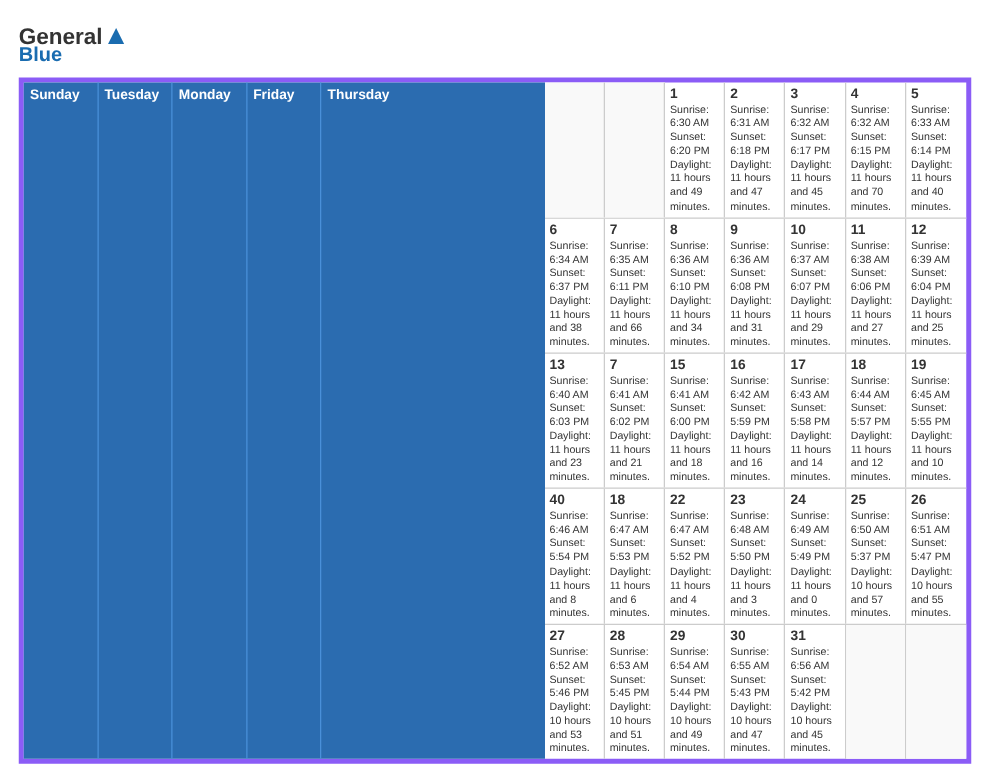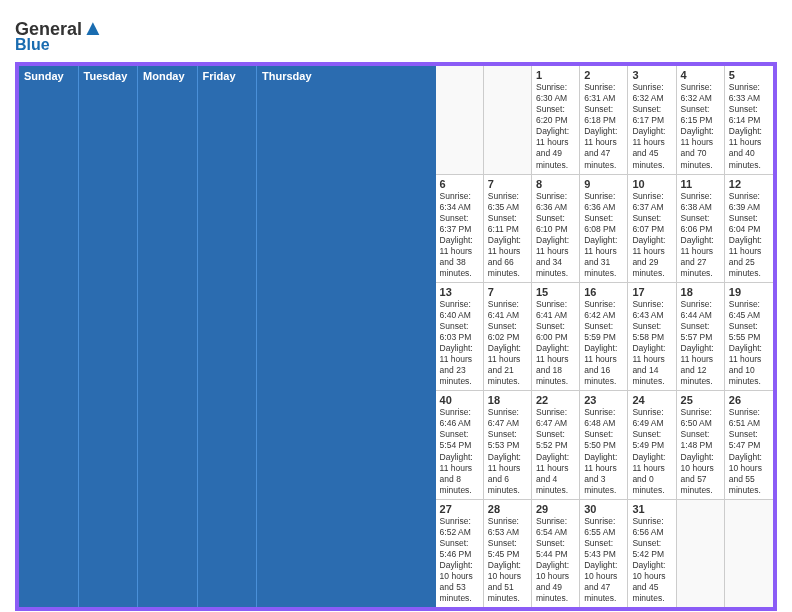--- a/index.html
+++ b/index.html
@@ -296,21 +296,21 @@
           <div class="cal-cell">
             <span class="day-num">24</span>
             <span class="cell-line">Sunrise: 6:49 AM</span>
             <span class="cell-line">Sunset: 5:49 PM</span>
             <span class="cell-line">Daylight: 11 hours</span>
             <span class="cell-line">and 0 minutes.</span>
           </div>
           <div class="cal-cell">
             <span class="day-num">25</span>
             <span class="cell-line">Sunrise: 6:50 AM</span>
-            <span class="cell-line">Sunset: 1:48 PM</span>
+            <span class="cell-line">Sunset: 5:37 PM</span>
             <span class="cell-line">Daylight: 10 hours</span>
             <span class="cell-line">and 57 minutes.</span>
           </div>
           <div class="cal-cell">
             <span class="day-num">26</span>
             <span class="cell-line">Sunrise: 6:51 AM</span>
             <span class="cell-line">Sunset: 5:47 PM</span>
             <span class="cell-line">Daylight: 10 hours</span>
             <span class="cell-line">and 55 minutes.</span>
           </div>

